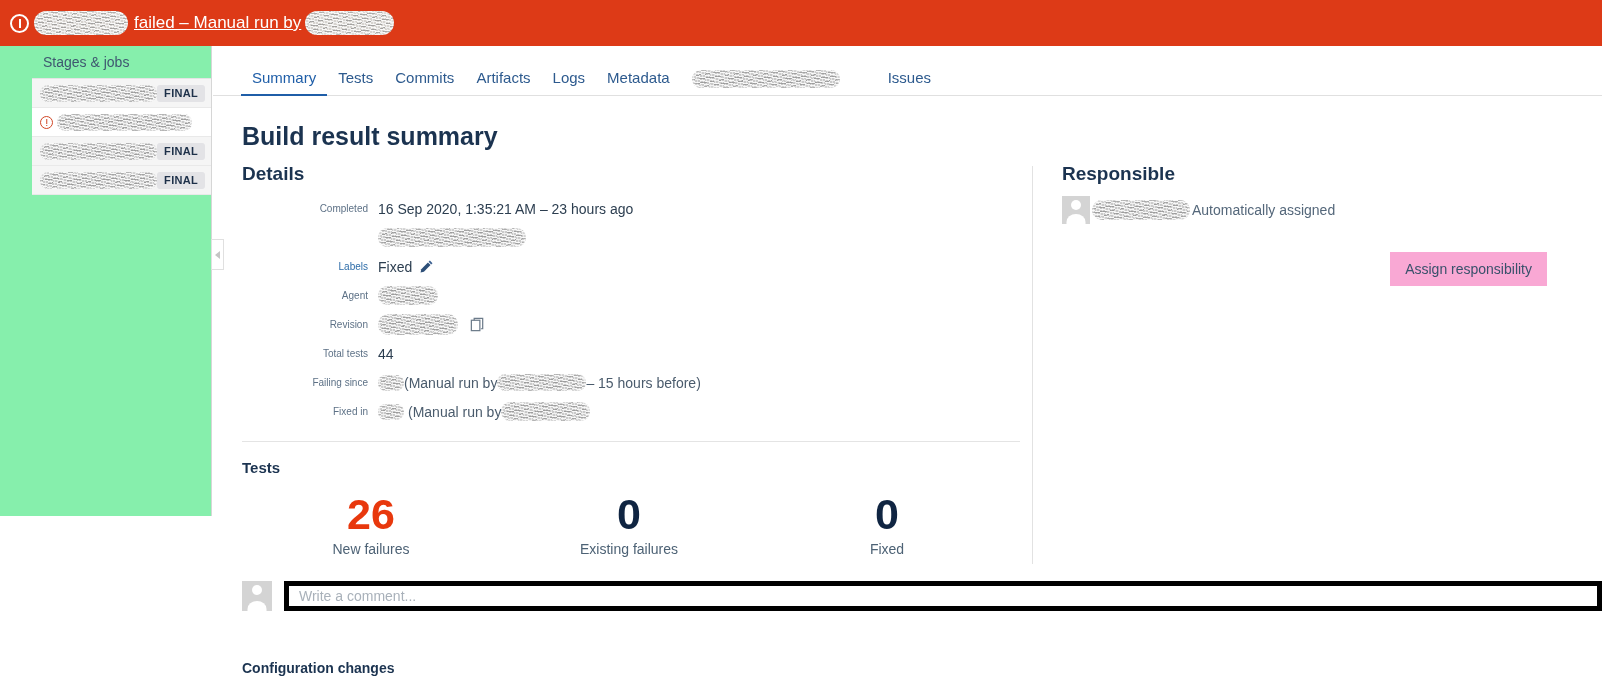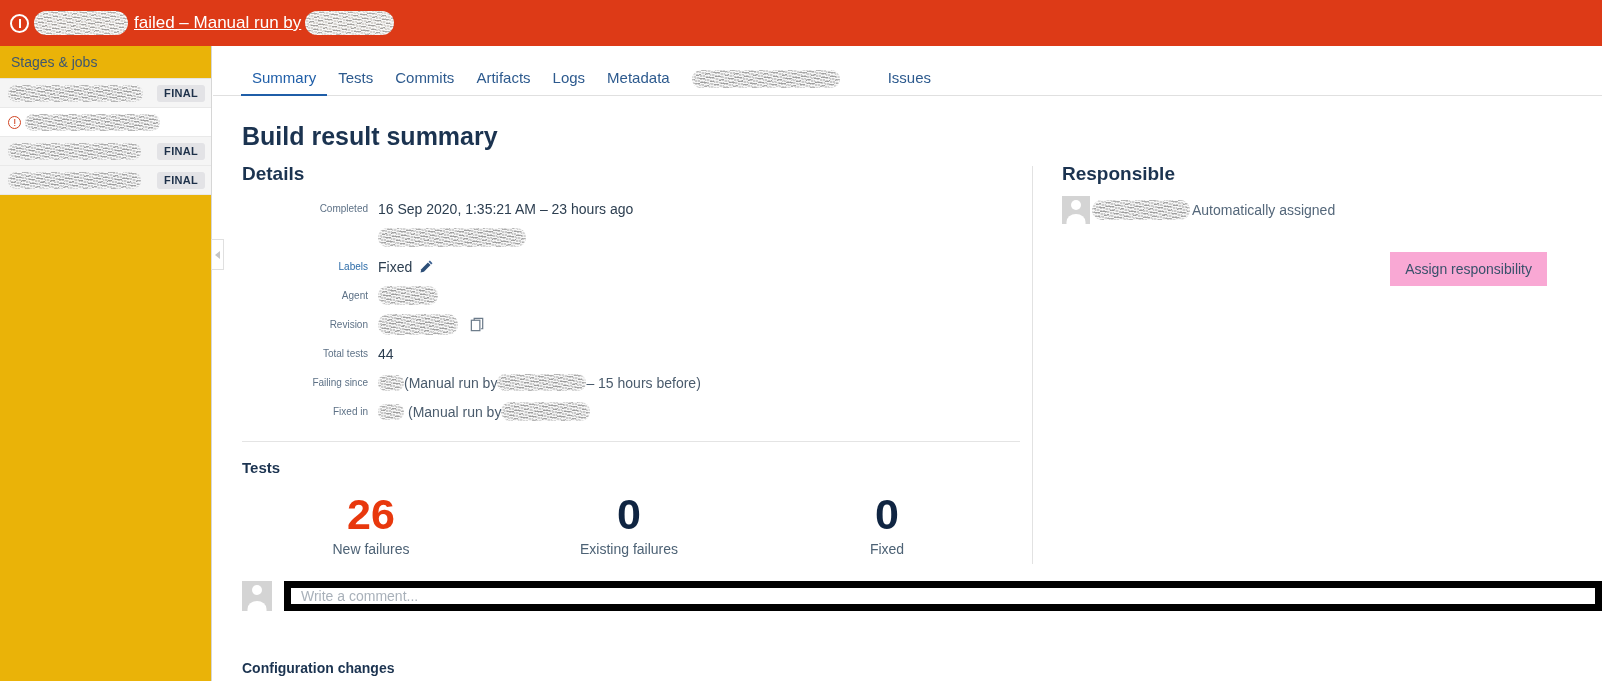--- a/index.html
+++ b/index.html
@@ -56,23 +56,24 @@
   }
   #topbar .title {
     color: #ffffff; font-size: 17px; white-space: nowrap;
     display: flex; align-items: center; gap: 0px;
   }
   #topbar .title .txt { padding: 0 4px; text-decoration: underline; }
 
   
   #sidebar {
     position: absolute; left: 0; top: 46px;
-    width: 212px; height: 635px;
-    background: #eab308;
+    width: 212px; height: 470px;
+    background: #86efac;
     border-right: 1px solid #d6d6d6;
+    padding-left: 32px;
   }
   #sidebar .sb-head {
     height: 33px; display: flex; align-items: center;
     padding-left: 11px;
     font-size: 14px; color: #3f5770;
     border-bottom: 1px solid #e4e4e4;
   }
   .sb-row {
     height: 29px;
     display: flex; align-items: center;
@@ -256,21 +257,21 @@
 
   
   #comment-row {
     position: absolute; left: 242px; top: 581px;
     display: flex; align-items: center;
     width: 1360px;
   }
   .avatar-sq.c { width: 30px; height: 30px; flex: 0 0 30px; margin-right: 12px; }
   #comment-input {
     flex: 1 1 auto; height: 30px;
-    border: 7px solid #000000;
+    border: 5px solid #000000;
     font-size: 14px; color: #2c3e50;
     padding: 0 10px;
     font-family: "Liberation Sans", sans-serif;
     outline: none;
     background: #ffffff;
   }
   #comment-input::placeholder { color: #a9b1ba; }
 
   
   #bottom-head {

